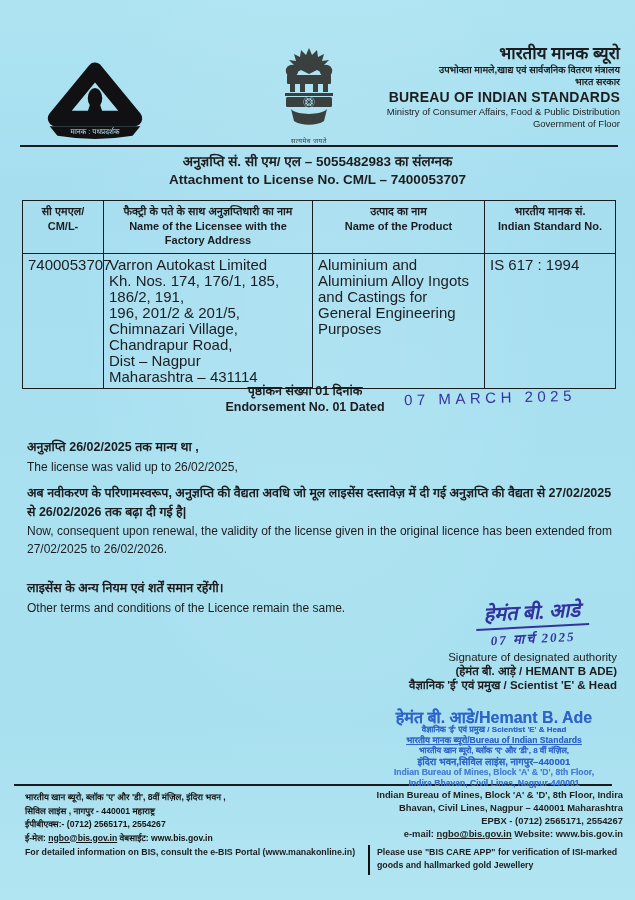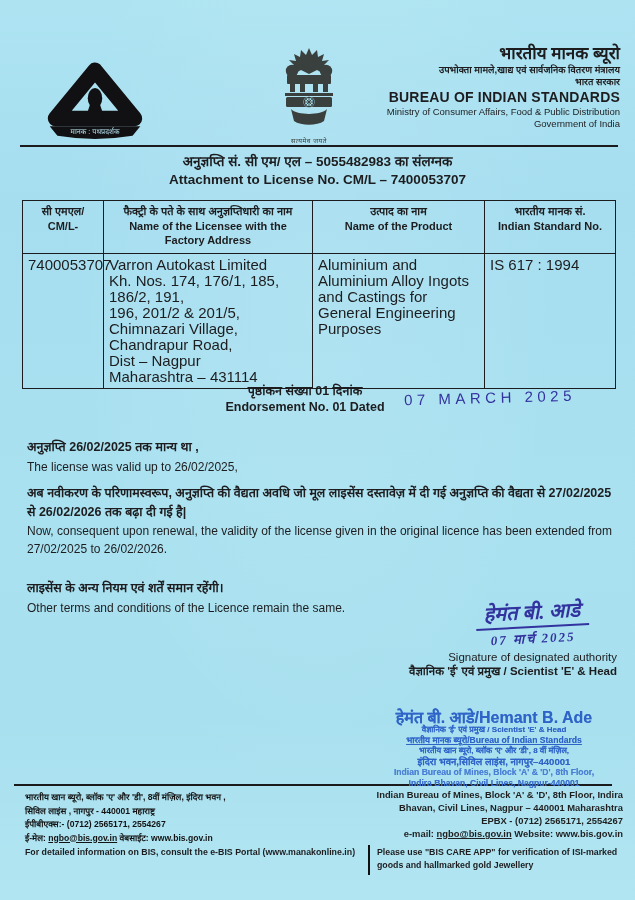--- a/index.html
+++ b/index.html
@@ -121,21 +121,21 @@
     </svg>
     <div class="emblem-caption">सत्यमेव जयते</div>
   </div>
 
   <div class="abs org">
     <div class="org-title-hi">भारतीय मानक ब्यूरो</div>
     <div class="org-sub-hi">उपभोक्ता मामले,खाद्य एवं सार्वजनिक वितरण मंत्रालय</div>
     <div class="org-sub-hi">भारत सरकार</div>
     <div class="org-title-en">BUREAU OF INDIAN STANDARDS</div>
     <div class="org-sub-en">Ministry of Consumer Affairs, Food &amp; Public Distribution</div>
-    <div class="org-sub-en">Government of India</div>
+    <div class="org-sub-en">Government of Floor</div>
   </div>
 
   <div class="abs header-rule"></div>
 
   <div class="abs doc-title">
     <div class="hi">अनुज्ञप्ति सं. सी  एम/ एल – 5055482983 का संलग्नक</div>
     <div class="en">Attachment to License No. CM/L – 7400053707</div>
   </div>
 
   <table class="lic">
@@ -198,20 +198,21 @@
     <div class="hi">लाइसेंस के अन्य नियम एवं शर्तें समान रहेंगी।</div>
     <div class="en">Other terms and conditions of the Licence remain the same.</div>
   </div>
 
   <div class="abs sig">
     <div class="sig-hand hand">
       <span class="sig-name">हेमंत बी. आडे</span>
       <div class="sig-date">07 मार्च 2025</div>
     </div>
     <div class="sig-label">Signature of designated authority</div>
+    <div class="sig-nameline">(हेमंत बी. आड़े / HEMANT B ADE)</div>
     <div class="sig-desig">वैज्ञानिक 'ई' एवं प्रमुख   / Scientist 'E' &amp; Head</div>
   </div>
 
   <div class="abs stamp">
     <div class="s0">हेमंत बी. आडे/Hemant B. Ade</div>
     <div class="s1">वैज्ञानिक 'ई' एवं प्रमुख / Scientist 'E' &amp; Head</div>
     <div class="s2">भारतीय मानक ब्यूरो/Bureau of Indian Standards</div>
     <div class="s3">भारतीय खान ब्यूरो, ब्लॉक 'ए' और 'डी', 8 वीं मंज़िल,</div>
     <div class="s4">इंदिरा भवन,सिविल लाइंस, नागपुर–440001</div>
     <div class="s5">Indian Bureau of Mines, Block 'A' &amp; 'D', 8th Floor,</div>

